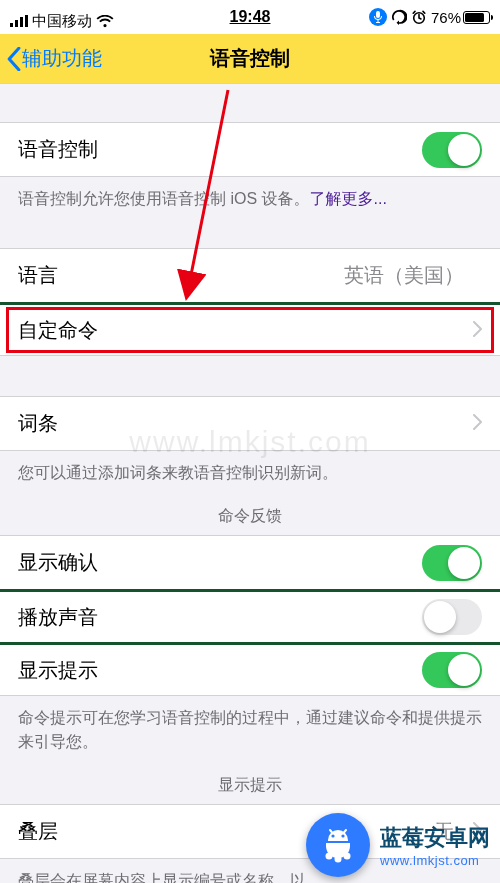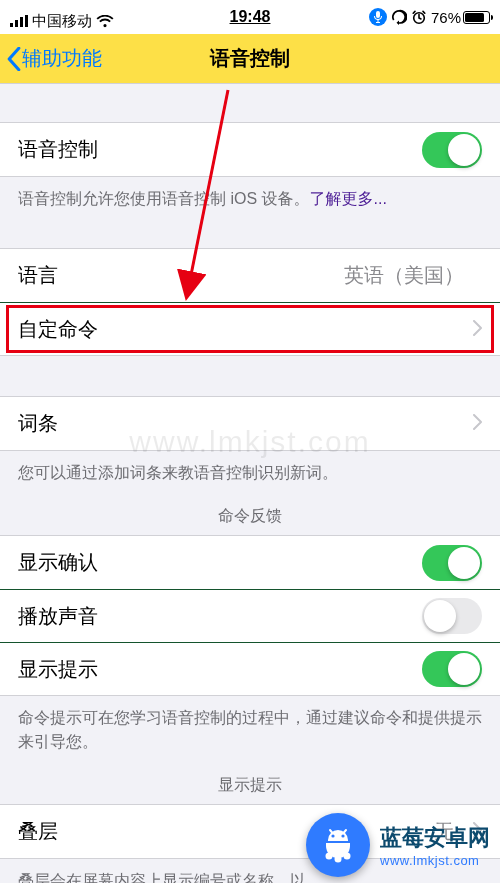--- a/index.html
+++ b/index.html
@@ -28,21 +28,21 @@
 
   
   .nav-bar { height:50px; background:#fde047; position:relative; display:flex; align-items:center; border-bottom:1px solid #d1d1d6;}
   .nav-back { display:flex; align-items:center; color:#007aff; font-size:20px; padding-left:6px; cursor:pointer; }
   .nav-title { position:absolute; left:50%; transform:translateX(-50%); font-size:20px; font-weight:600; }
 
   .content { background:#f2f2f7; }
   .spacer-sm { height:38px; }
   .group { background:#fff; border-top:1px solid #d1d1d6; border-bottom:1px solid #d1d1d6; }
   .row { min-height:53px; padding:0 18px; display:flex; align-items:center; font-size:20px; color:#000; }
-  .row + .row { border-top:1px solid #14532d; }
+  .row + .row { border-top:3px solid #14532d; }
   .row .label { flex:0 0 auto; }
   .row .value { margin-left:auto; color:#8a8a8e; font-size:20px; margin-right:18px; }
   .chevron { color:#c7c7cc; }
   .toggle { margin-left:auto; width:60px; height:36px; border-radius:18px; position:relative; transition:.2s; }
   .toggle.on { background:#34c759; }
   .toggle.off { background:#e9e9eb; }
   .knob { position:absolute; top:2px; width:32px; height:32px; background:#fff; border-radius:50%; box-shadow:0 2px 4px rgba(0,0,0,.25); }
   .toggle.on .knob { right:2px; }
   .toggle.off .knob { left:2px; }
 

